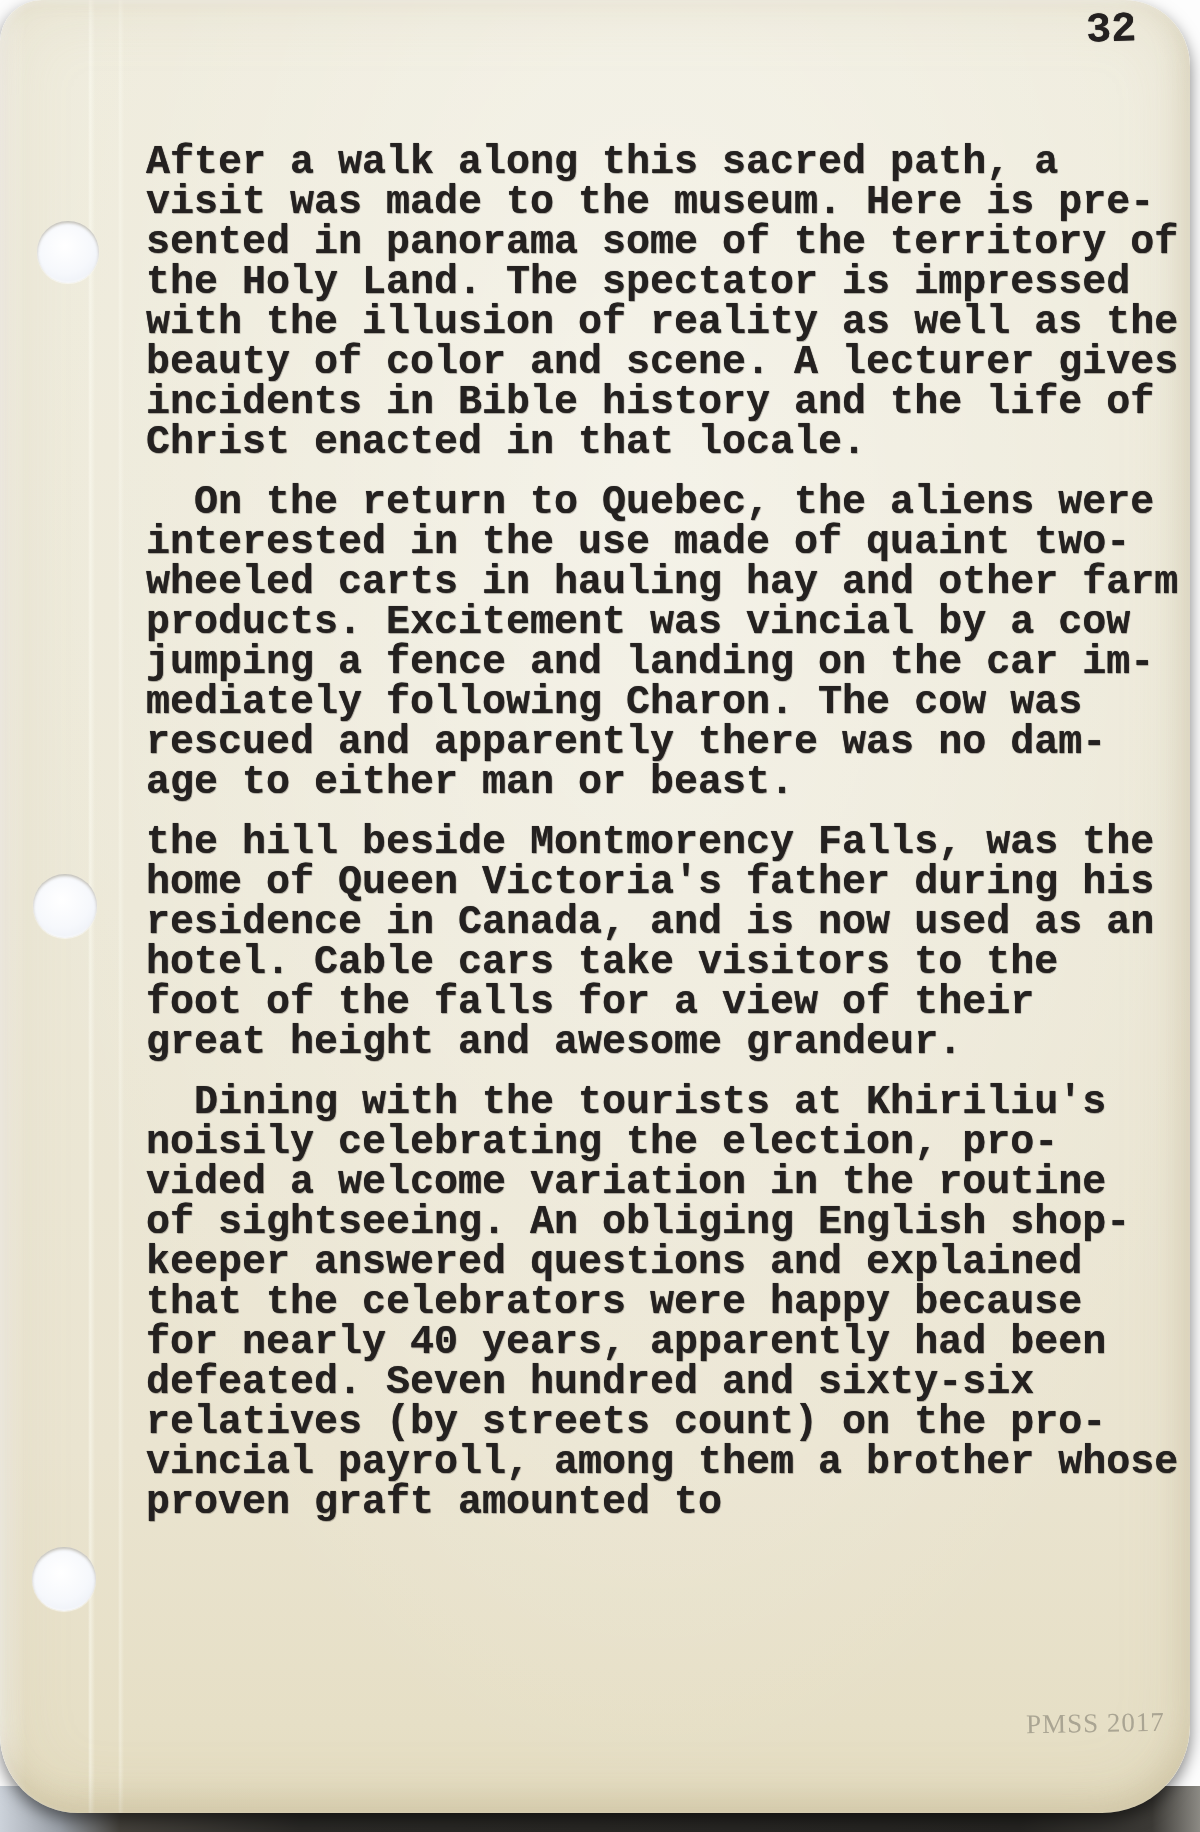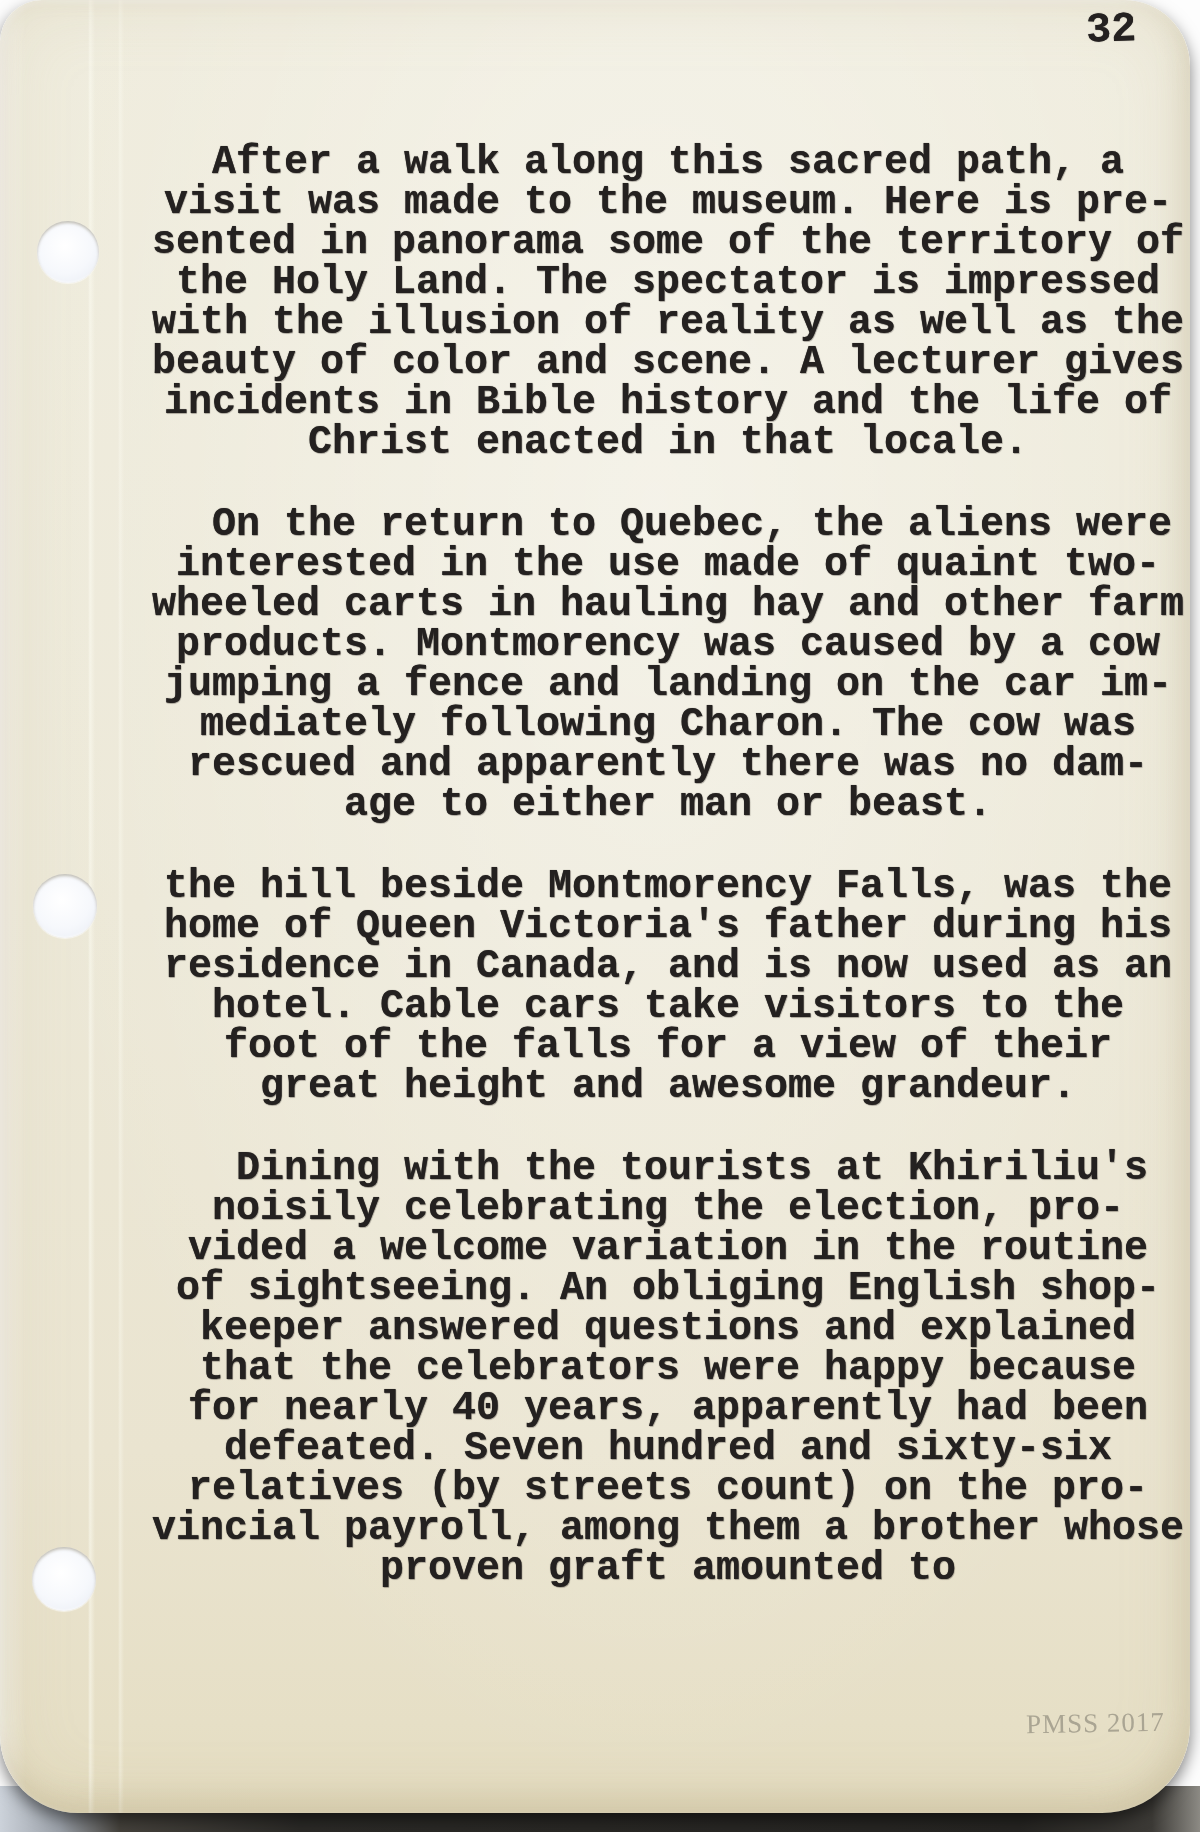--- a/index.html
+++ b/index.html
@@ -43,23 +43,22 @@
     box-shadow:inset 0 2px 3px rgba(130,122,98,0.45), inset 0 -1px 2px rgba(255,255,255,0.8), 0 1px 1px rgba(255,255,255,0.6);
   }
   .hole-1{left:37px;top:221px;width:62px;height:62px;}
   .hole-2{left:33px;top:874px;width:64px;height:64px;}
   .hole-3{left:32px;top:1547px;width:64px;height:64px;}
   .text-block{
     position:absolute;left:146px;top:143px;width:1044px;
     color:var(--ink);
     font-size:40px;line-height:40px;font-weight:bold;
     text-shadow:0 0 0.8px rgba(38,34,30,0.8), 0.7px 0.9px 0.7px rgba(38,34,30,0.28);
-    text-align:center;
   }
-  .paragraph + .paragraph{margin-top:42px;}
+  .paragraph + .paragraph{margin-top:20px;}
   .line{height:40px;white-space:pre;}
   .watermark{
     position:absolute;left:1026px;top:1708px;
     font-family:"Liberation Serif","DejaVu Serif",serif;
     font-size:27px;color:var(--watermark);letter-spacing:1px;opacity:0.9;
     transform:rotate(-1deg);
   }
 </style>
 </head>
 <body>
@@ -79,21 +78,21 @@
           <div class="line">the Holy Land. The spectator is impressed</div>
           <div class="line">with the illusion of reality as well as the</div>
           <div class="line">beauty of color and scene. A lecturer gives</div>
           <div class="line">incidents in Bible history and the life of</div>
           <div class="line">Christ enacted in that locale.</div>
         </div>
         <div class="paragraph">
           <div class="line">  On the return to Quebec, the aliens were</div>
           <div class="line">interested in the use made of quaint two-</div>
           <div class="line">wheeled carts in hauling hay and other farm</div>
-          <div class="line">products. Montmorency was caused by a cow</div>
+          <div class="line">products. Excitement was vincial by a cow</div>
           <div class="line">jumping a fence and landing on the car im-</div>
           <div class="line">mediately following Charon. The cow was</div>
           <div class="line">rescued and apparently there was no dam-</div>
           <div class="line">age to either man or beast.</div>
         </div>
         <div class="paragraph">
           <div class="line">the hill beside Montmorency Falls, was the</div>
           <div class="line">home of Queen Victoria's father during his</div>
           <div class="line">residence in Canada, and is now used as an</div>
           <div class="line">hotel. Cable cars take visitors to the</div>

